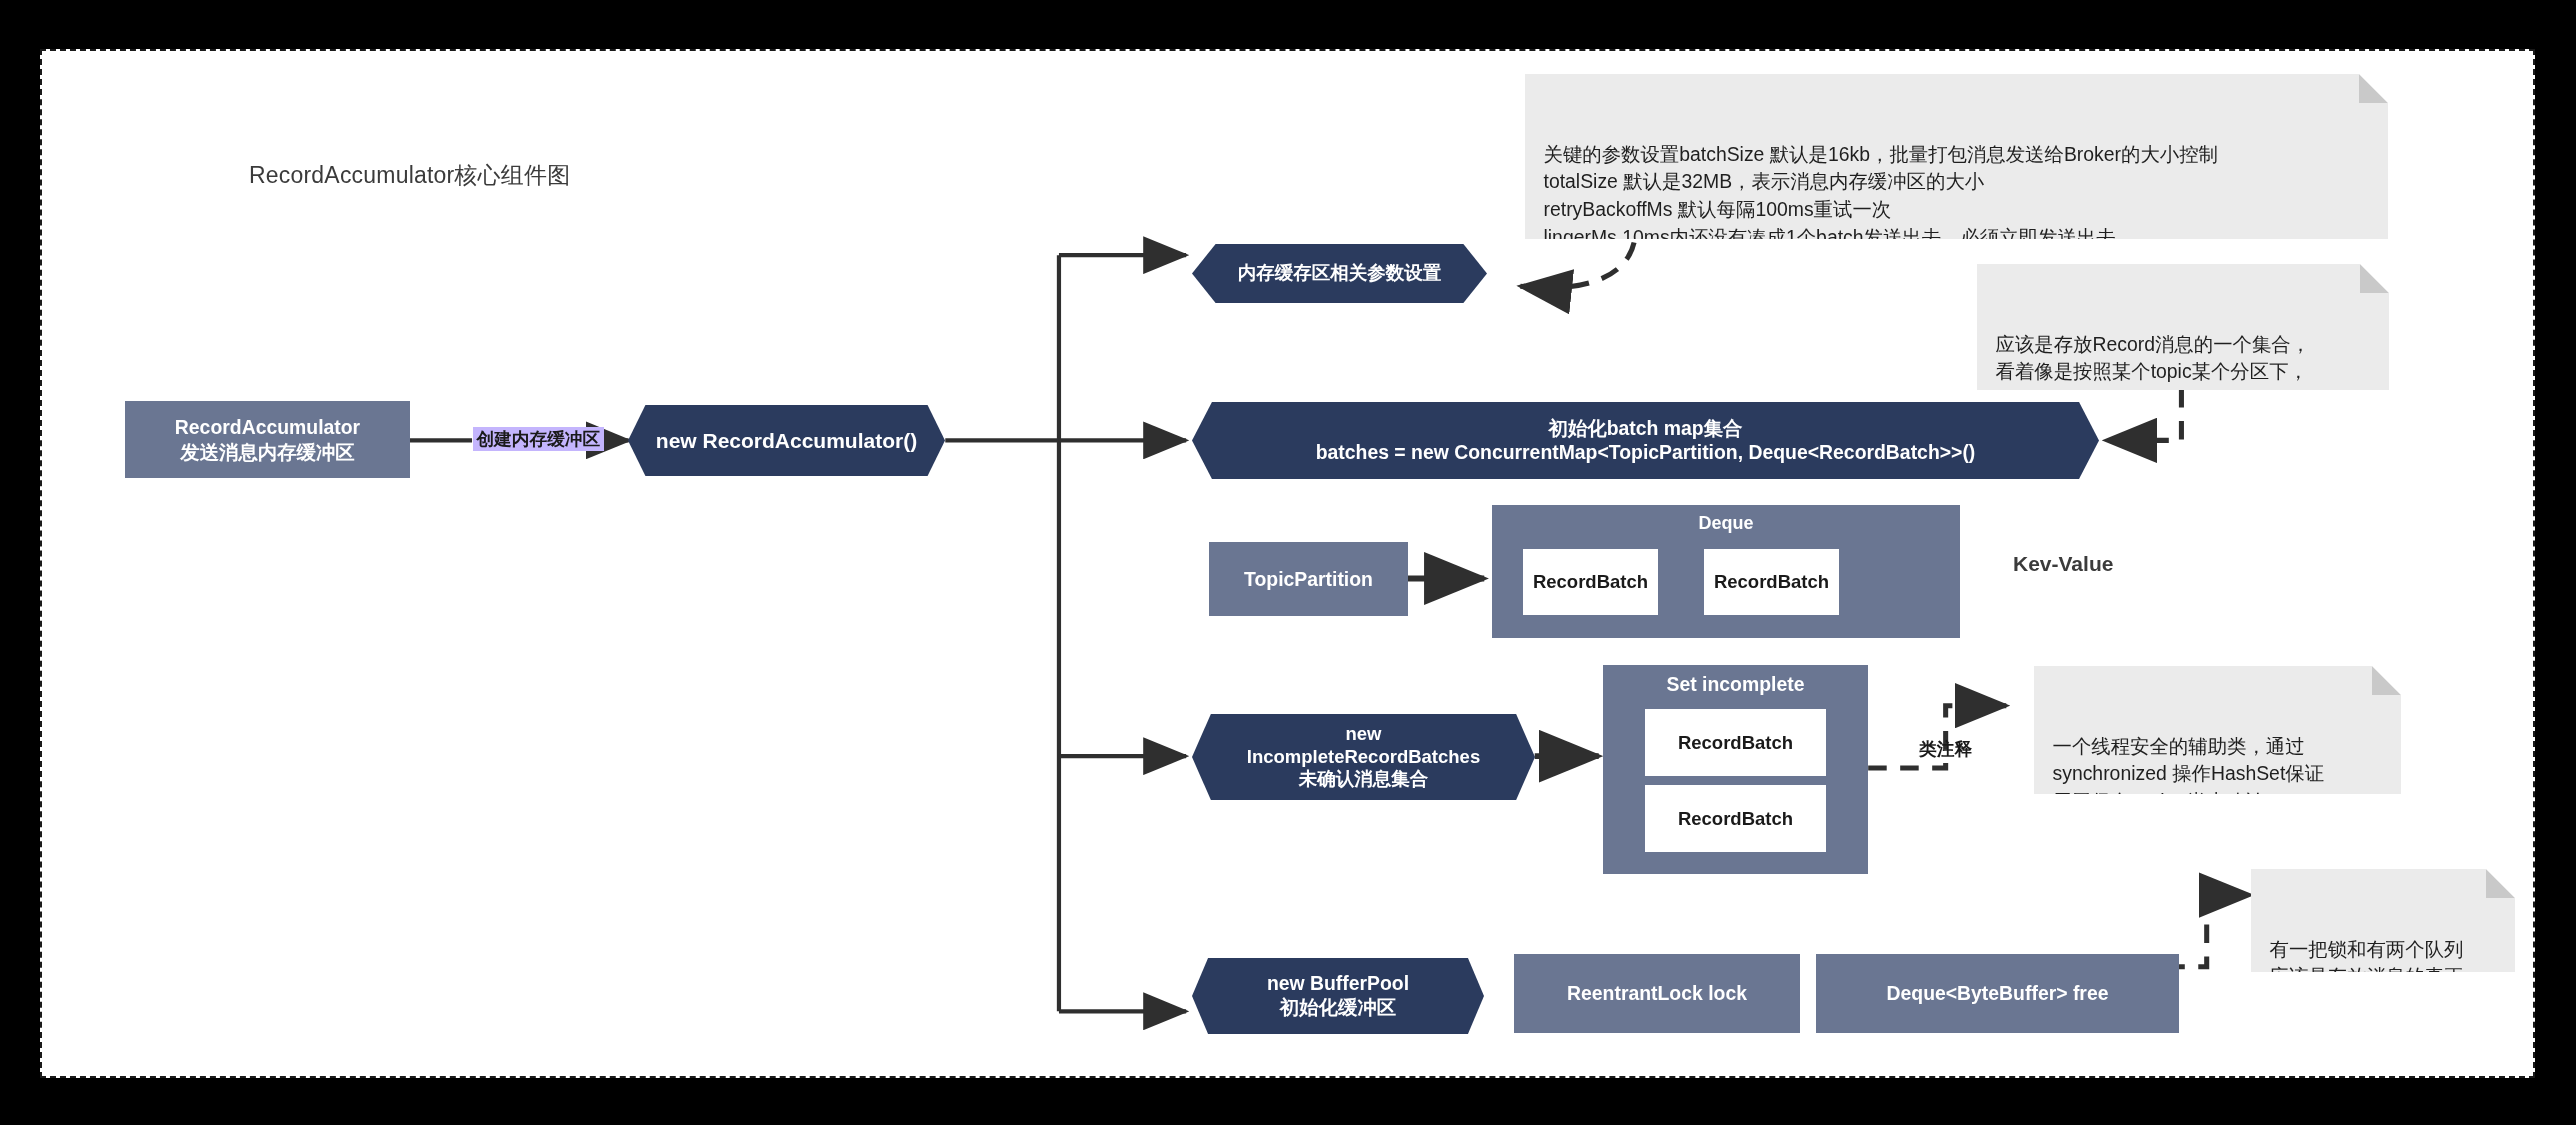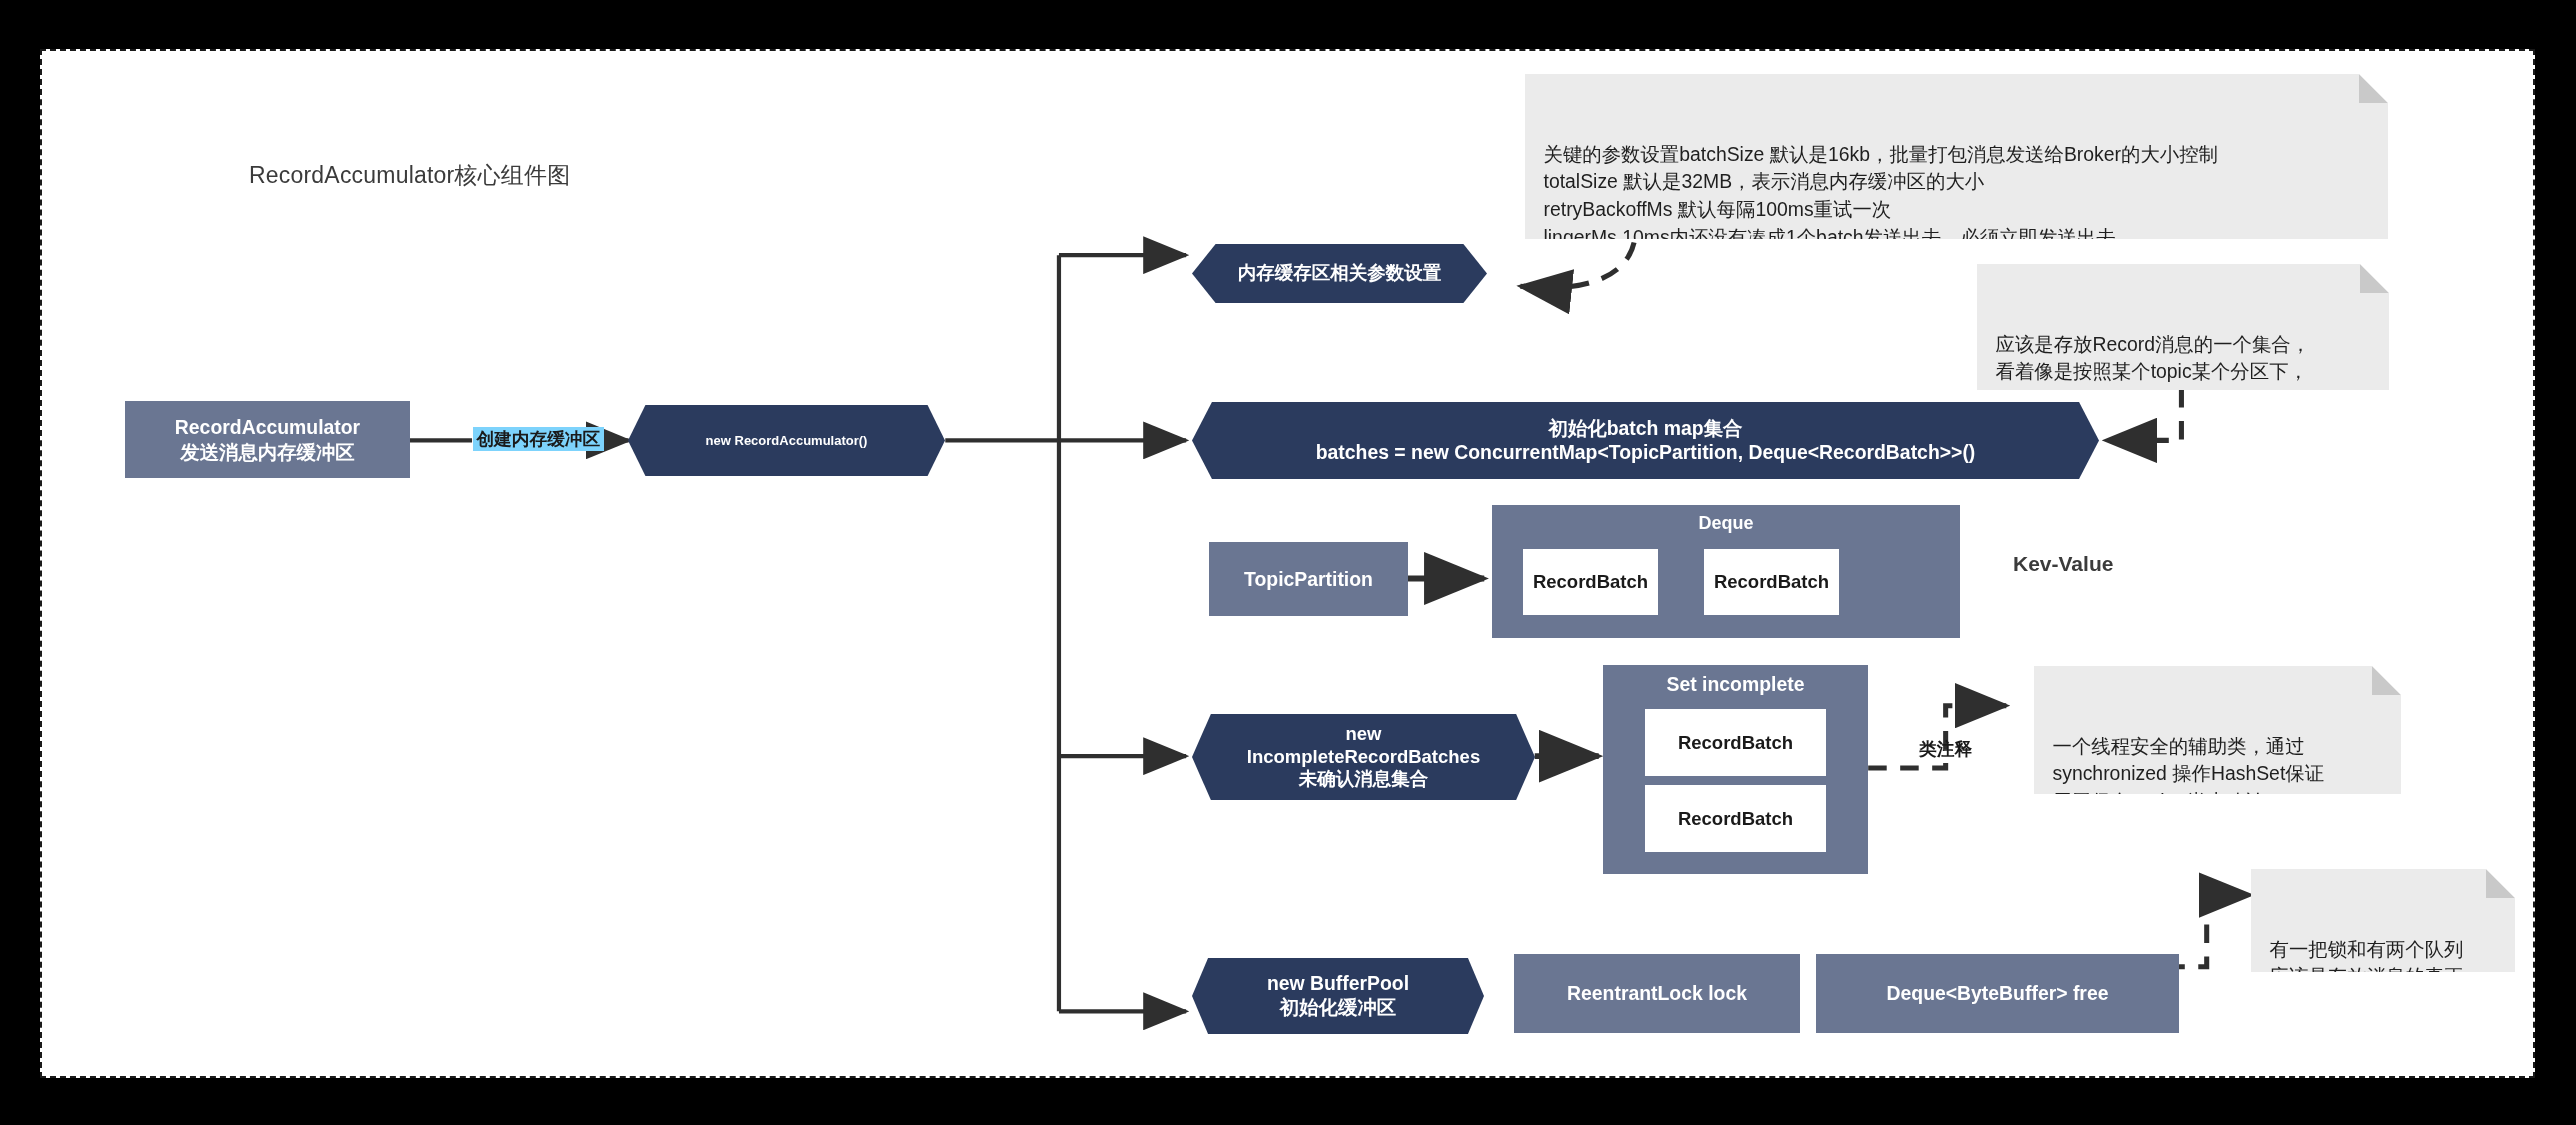--- a/index.html
+++ b/index.html
@@ -103,21 +103,21 @@
   
   .free-label {
     font-weight: bold;
     color: #3b3b3b;
     white-space: nowrap;
   }
   .edge-label {
     font-weight: bold;
     color: #1a1a1a;
     white-space: nowrap;
-    background: #7dd3fc;
+    background: #c4b5fd;
     font-family: Liberation Serif, serif;
   }
   svg.overlay {
     position: absolute;
     left: 0; top: 0;
     width: 2576px; height: 1125px;
     pointer-events: none;
   }
 </style>
 </head>
@@ -182,21 +182,21 @@
 
 <div class="abs slate-box" style="left:113px; top:401px; width:285px; height:77px; font-size:19.4px;">
   <div>
     <div>RecordAccumulator</div>
     <div>发送消息内存缓冲区</div>
   </div>
 </div>
 
 <div class="abs edge-label" style="left:473px; top:427px; font-size:17.7px; padding:0 3.4px;">创建内存缓冲区</div>
 
-<div class="abs hex" style="left:628px; top:405px; width:317px; height:71px; font-size:13px;">new RecordAccumulator()</div>
+<div class="abs hex" style="left:628px; top:405px; width:317px; height:71px; font-size:21px;">new RecordAccumulator()</div>
 
 <div class="abs hex narrow" style="left:1192px; top:244px; width:295px; height:59px; font-size:18.5px;">内存缓存区相关参数设置</div>
 
 <div class="abs hex wide" style="left:1192px; top:402px; width:907px; height:77px; font-size:19.4px;">
   <div>
     <div>初始化batch map集合</div>
     <div>batches = new ConcurrentMap&lt;TopicPartition, Deque&lt;RecordBatch&gt;&gt;()</div>
   </div>
 </div>
 

